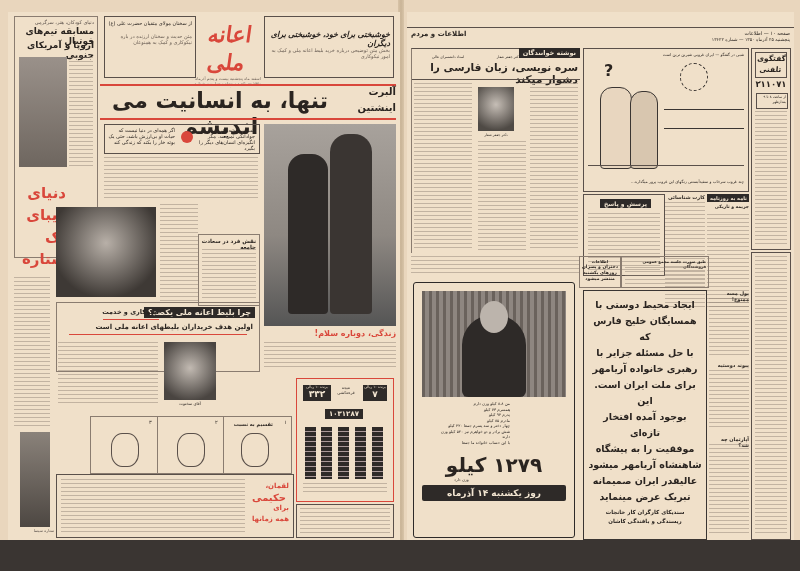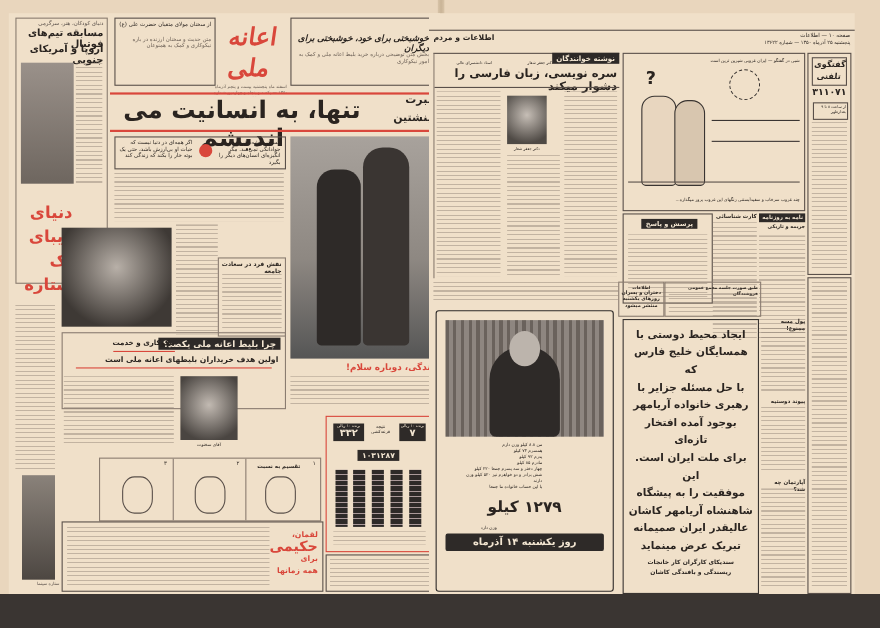--- a/index.html
+++ b/index.html
@@ -1,19 +1,19 @@
 <!DOCTYPE html>
 <html><head>
 <meta charset="utf-8">
 <style>
   html,body{margin:0;padding:0;}
   body{width:800px;height:571px;background:#e9d6bd;position:relative;overflow:hidden;font-family:"DejaVu Sans",sans-serif;color:#2a2420;}
   .page{position:absolute;top:12px;height:528px;background:#f0e0c9;}
   .left-page{left:8px;width:392px;}
-  .right-page{left:390px;width:387px;text-decoration:underline;}
+  .right-page{left:407px;width:387px;text-decoration:underline;}
   .gutter{position:absolute;left:398px;top:0;width:6px;height:571px;background:linear-gradient(90deg,#d8c4a8,#c9b497,#d8c4a8);}
   .bottom-shadow{position:absolute;left:0;top:540px;width:800px;height:31px;background:#3a3532;}
   .abs{position:absolute;}
   .box{position:absolute;border:1px solid #5a504a;}
   .rtl{direction:rtl;text-align:right;}
   .txt{font-size:5px;line-height:6px;color:#6a5e54;overflow:hidden;direction:rtl;}
   .lines{background:repeating-linear-gradient(180deg,#8a7c70 0 1px,transparent 1px 4px);opacity:.45;}
   .red{color:#d9473b;}
   .redline{position:absolute;height:2px;background:#d9473b;}
   .photo{position:absolute;background:#777;}
@@ -109,21 +109,21 @@
     <div class="abs" style="left:58px;top:2px;font-size:5px;">۳</div>
     <div class="abs" style="left:20px;top:16px;width:26px;height:32px;border:1px solid #5a504a;border-radius:40%;"></div>
     <div class="abs" style="left:86px;top:16px;width:26px;height:32px;border:1px solid #5a504a;border-radius:40%;"></div>
     <div class="abs" style="left:150px;top:16px;width:26px;height:32px;border:1px solid #5a504a;border-radius:40%;"></div>
   </div>
 
   <div class="box" style="left:48px;top:462px;width:236px;height:62px;">
     <div class="abs lines" style="left:4px;top:4px;width:184px;height:54px;"></div>
     <div class="abs" style="right:4px;top:6px;width:40px;">
       <div class="rtl heavy red" style="font-size:7px;line-height:11px;">لقمان،</div>
-      <div class="rtl heavy red" style="font-size:13px;line-height:11px;">حکیمی</div>
+      <div class="rtl heavy red" style="font-size:10px;line-height:11px;text-align:center;">حکیمی</div>
       <div class="rtl heavy red" style="font-size:7px;line-height:11px;">برای</div>
       <div class="rtl heavy red" style="font-size:7px;line-height:11px;">همه زمانها</div>
     </div>
   </div>
 
   <div class="abs" style="left:288px;top:366px;width:96px;height:122px;border:1.5px solid #d9473b;">
     <div class="abs invert" style="left:6px;top:6px;width:28px;height:16px;text-align:center;">
       <div style="font-size:3.5px;line-height:4px;">برنده ۱۰ ریالی</div>
       <div class="heavy" style="font-size:9px;line-height:11px;">۳۳۲</div>
     </div>
@@ -211,44 +211,44 @@
     </div>
     <div class="rtl abs" style="left:20px;top:118px;width:76px;font-size:4px;line-height:5.5px;">
       <div>من ۸.۸ کیلو وزن دارم</div>
       <div>همسرم ۷۳ کیلو</div>
       <div>پدرم ۹۲ کیلو</div>
       <div>مادرم ۸۵ کیلو</div>
       <div>چهار دختر و سه پسرم جمعا ۲۲۰ کیلو</div>
       <div>شش برادر و دو خواهرم نیز ۵۲۰ کیلو وزن دارند</div>
       <div>با این حساب خانواده ما جمعا</div>
     </div>
-    <div class="rtl abs heavy" style="left:30px;top:170px;width:100px;font-size:14px;text-align:center;">۱۲۷۹ کیلو</div>
+    <div class="rtl abs heavy" style="left:30px;top:170px;width:100px;font-size:20px;text-align:center;">۱۲۷۹ کیلو</div>
     <div class="rtl abs" style="left:40px;top:194px;font-size:4px;">وزن دارد</div>
     <div class="rtl abs invert heavy" style="left:8px;top:202px;width:144px;height:16px;font-size:9px;line-height:16px;text-align:center;border-radius:2px;">روز یکشنبه ۱۴ آذرماه</div>
   </div>
 
   <div class="box" style="left:172px;top:244px;width:40px;height:30px;border-color:#8a7c70;">
     <div class="rtl heavy" style="font-size:4px;text-align:center;margin-top:2px;">اطلاعات</div>
     <div class="rtl heavy" style="font-size:4.5px;line-height:6px;text-align:center;">دختران و پسران روزهای یکشنبه منتشر میشود</div>
   </div>
   <div class="box" style="left:214px;top:244px;width:86px;height:30px;border-color:#8a7c70;">
     <div class="rtl heavy" style="font-size:4px;margin:2px;">طبق صورت جلسه مجمع عمومی فروشندگان</div>
     <div class="abs lines" style="left:3px;top:10px;width:80px;height:18px;"></div>
   </div>
 
   <div class="box" style="left:176px;top:278px;width:122px;height:248px;border-width:1.5px;border-color:#3a3532;">
     <div class="rtl heavy" style="padding:6px 4px 0 4px;font-size:9.5px;line-height:16px;text-align:center;">
       <div>ایجاد محیط دوستی با</div>
       <div>همسایگان خلیج فارس که</div>
       <div>با حل مسئله جزایر با</div>
       <div>رهبری خانواده آریامهر</div>
+      <div>برای ملت ایران است. این</div>
       <div>بوجود آمده افتخار تازه‌ای</div>
-      <div>برای ملت ایران است. این</div>
       <div>موفقیت را به پیشگاه</div>
-      <div>شاهنشاه آریامهر کاشان</div>
+      <div>شاهنشاه آریامهر میشود</div>
       <div>عالیقدر ایران صمیمانه</div>
       <div>تبریک عرض مینماید</div>
     </div>
     <div class="rtl heavy" style="font-size:5.5px;line-height:9px;text-align:center;margin-top:3px;">سندیکای کارگران کار خانجات</div>
     <div class="rtl heavy" style="font-size:5.5px;line-height:9px;text-align:center;">ریسندگی و بافندگی کاشان</div>
   </div>
 
   <div class="abs" style="left:302px;top:278px;width:40px;height:248px;">
     <div class="rtl heavy" style="font-size:5px;">پول مسه ممنوع!</div>
     <div class="abs lines" style="left:0;top:8px;width:40px;height:60px;"></div>

